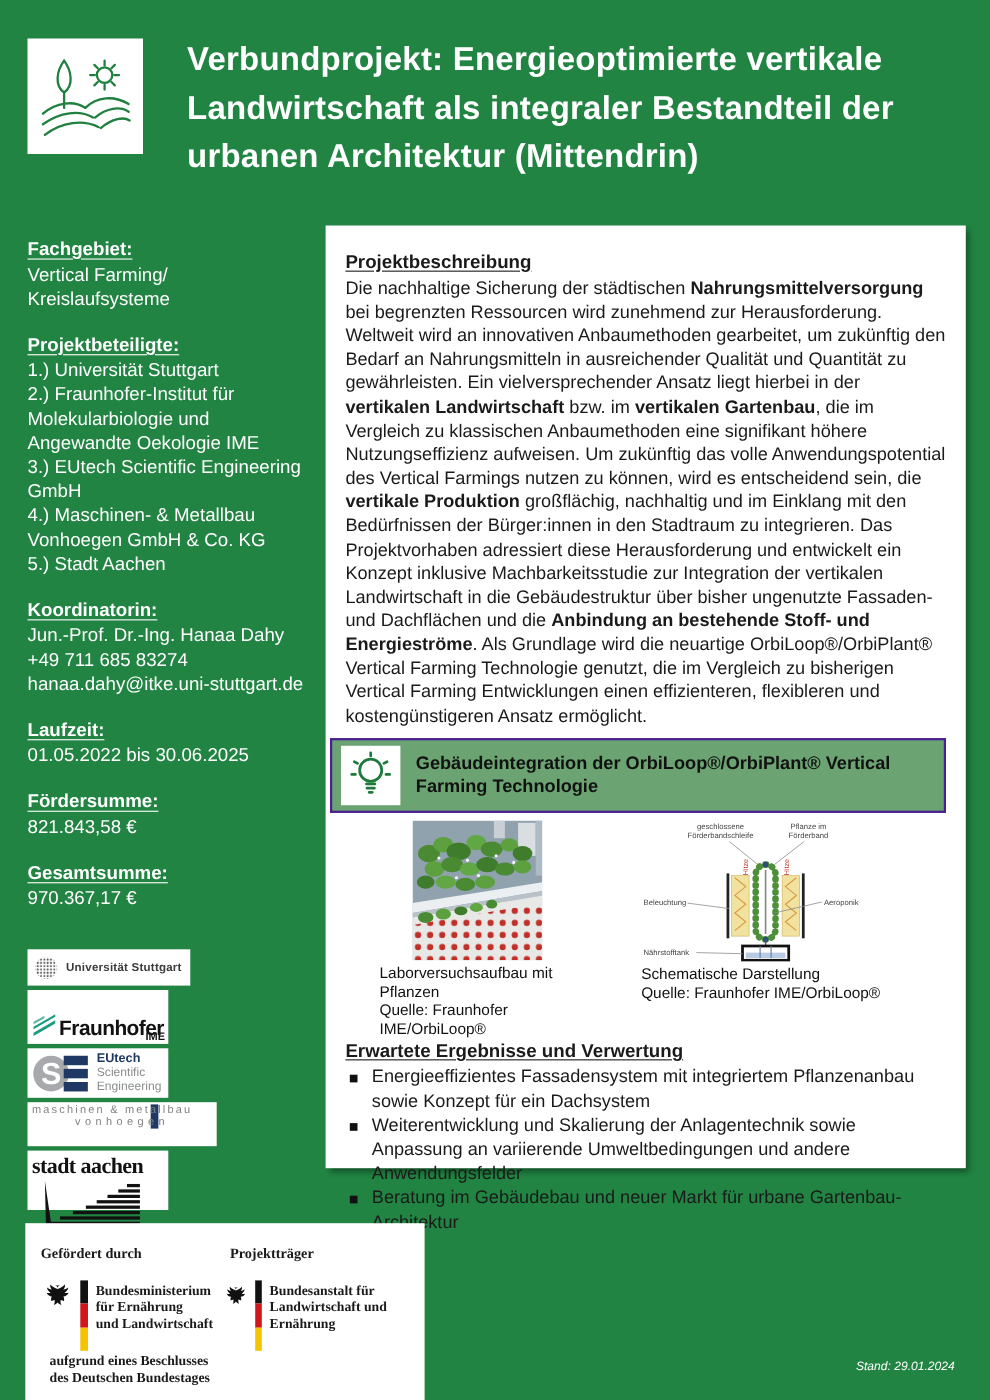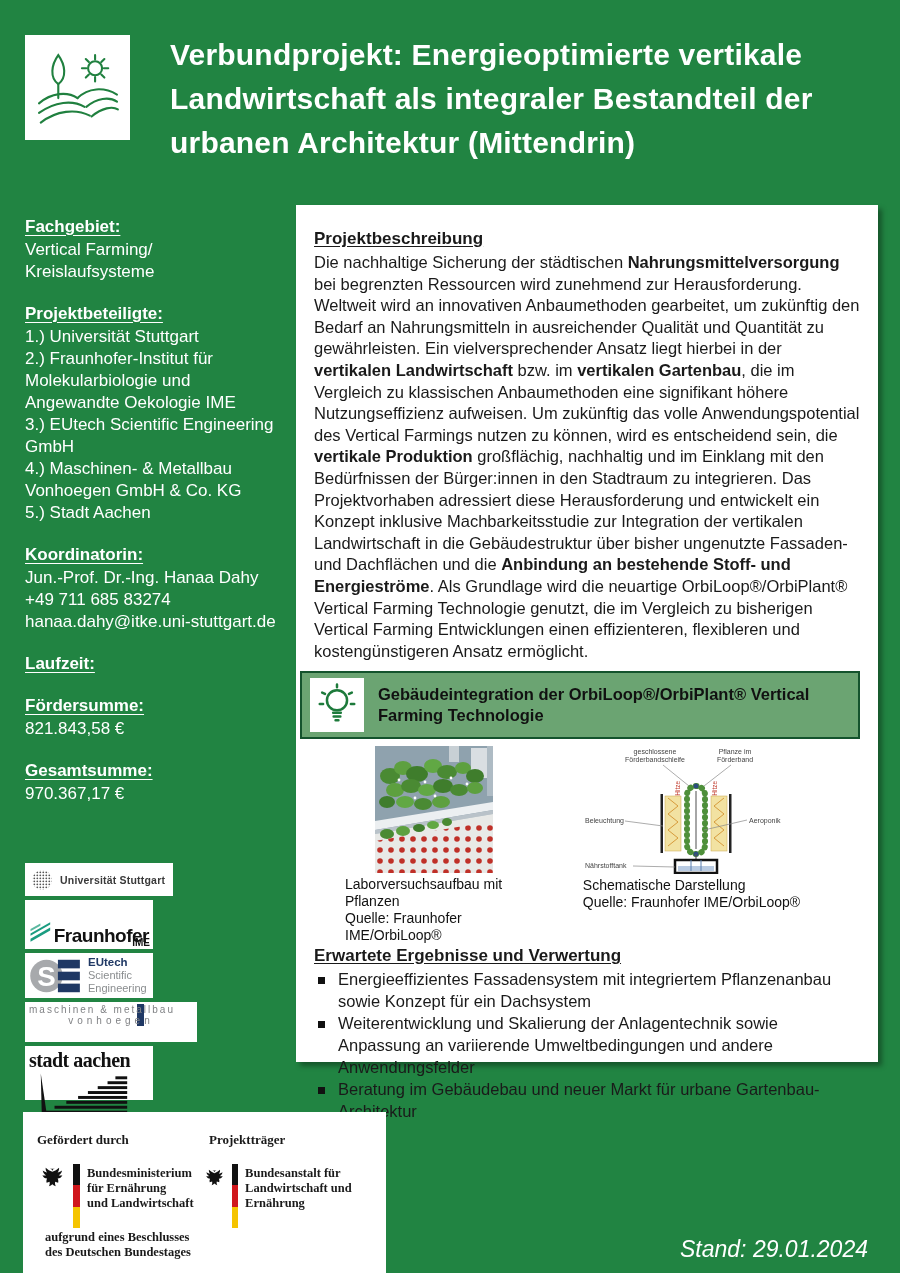--- a/index.html
+++ b/index.html
@@ -34,21 +34,21 @@
   .vh-l1{font-size:10px;color:#808285;letter-spacing:2px;white-space:nowrap;position:relative;}
   .vh-l2{font-size:10px;color:#808285;letter-spacing:4px;text-align:center;position:relative;}
   .plogo-aachen{width:128px;height:54px;display:block;padding:3px 4px;}
   .aachen-word{font-family:"Liberation Serif",serif;font-weight:bold;font-size:20px;color:#111;letter-spacing:-0.5px;}
   
   .main{position:absolute;left:296px;top:205px;width:582px;height:857px;background:#fff;box-sizing:border-box;
         padding:24px 18px 0 18px;box-shadow:4px 4px 5px rgba(0,0,0,.35);}
   .h-underline{font-size:17px;font-weight:bold;text-decoration:underline;text-underline-offset:2px;margin-bottom:3px;}
   .desc{font-size:16.5px;line-height:21.6px;text-align:left;}
   .desc b{font-weight:bold;}
-  .highlight{margin-left:-14px;margin-top:9px;width:560px;box-sizing:border-box;background:#6ba472;border:2px solid #14532d;
+  .highlight{margin-left:-14px;margin-top:9px;width:560px;box-sizing:border-box;background:#6ba472;border:2px solid #4c1d95;
              display:flex;align-items:center;gap:14px;padding:5px 8px;min-height:64px;}
   .bulb-box{width:54px;height:54px;background:#fff;flex:0 0 auto;display:flex;align-items:center;justify-content:center;}
   .highlight-text{font-size:16.5px;font-weight:bold;line-height:21px;color:#111;max-width:460px;}
   .figs{display:flex;margin-top:7px;}
   .fig1{margin-left:31px;width:212px;}
   .fig1 .fig-img{margin-left:30px;}
   .fig2{margin-left:28px;width:280px;}
   .fig-img{width:118px;height:127px;display:block;}
   .fig-img2{width:228px;height:128px;display:block;}
   .fig-cap{font-size:14px;line-height:17px;margin-top:3px;color:#111;}
@@ -61,21 +61,21 @@
   .fund-label{position:absolute;font-size:13px;font-weight:bold;color:#1a1a1a;}
   .lbl-gef{left:14px;top:20px;} .lbl-ptr{left:186px;top:20px;}
   .lockup{position:absolute;display:flex;align-items:flex-start;}
   .lockup-bmel{left:18px;top:52px;} .lockup-ble{left:182px;top:52px;}
   .eagle{width:28px;height:28px;margin-top:2px;}
   .flagbar{width:7px;height:64px;margin:0 7px 0 4px;display:flex;flex-direction:column;}
   .flagbar .fb-b{flex:1;background:#111;} .flagbar .fb-r{flex:1;background:#d0171c;} .flagbar .fb-g{flex:1;background:#f5c400;}
   .lockup-txt{font-size:12.5px;font-weight:bold;line-height:15px;color:#1a1a1a;margin-top:2px;}
   .fund-note{position:absolute;left:22px;top:118px;font-size:12.5px;font-weight:bold;line-height:15px;color:#1a1a1a;}
   
-  .stand{position:absolute;right:32px;top:1236px;color:#fff;font-size:23px;font-style:italic;}
+  .stand{position:absolute;right:32px;top:1236px;color:#fff;font-size:11px;font-style:italic;}
 </style>
 </head>
 <body>
 
 <div class="header-logo">
   <svg width="92" height="92" viewBox="0 0 105 105" fill="none" stroke="#20803f" stroke-width="2.4" stroke-linecap="round">
     <path d="M30 15 C22 26 20 41 30 48 C40 41 38 26 30 15 Z"></path>
     <path d="M30 48 L30 64"></path>
     <circle cx="72" cy="30" r="8"></circle>
     <path d="M72 15 v5 M72 40 v5 M57 30 h5 M82 30 h5 M61.4 19.4 l3.5 3.5 M79.1 37.1 l3.5 3.5 M82.6 19.4 l-3.5 3.5 M64.9 37.1 l-3.5 3.5"></path>
@@ -104,20 +104,21 @@
       <div>5.) Stadt Aachen</div>
     </div>
     <div class="sb-sec">
       <div class="sb-head">Koordinatorin:</div>
       <div>Jun.-Prof. Dr.-Ing. Hanaa Dahy</div>
       <div>+49 711 685 83274</div>
       <div>hanaa.dahy@itke.uni-stuttgart.de</div>
     </div>
     <div class="sb-sec">
       <div class="sb-head">Laufzeit:</div>
+      <div>01.05.2022 bis 30.06.2025</div>
     </div>
     <div class="sb-sec">
       <div class="sb-head">Fördersumme:</div>
       <div>821.843,58 €</div>
     </div>
     <div class="sb-sec">
       <div class="sb-head">Gesamtsumme:</div>
       <div>970.367,17 €</div>
     </div>
   </div>

